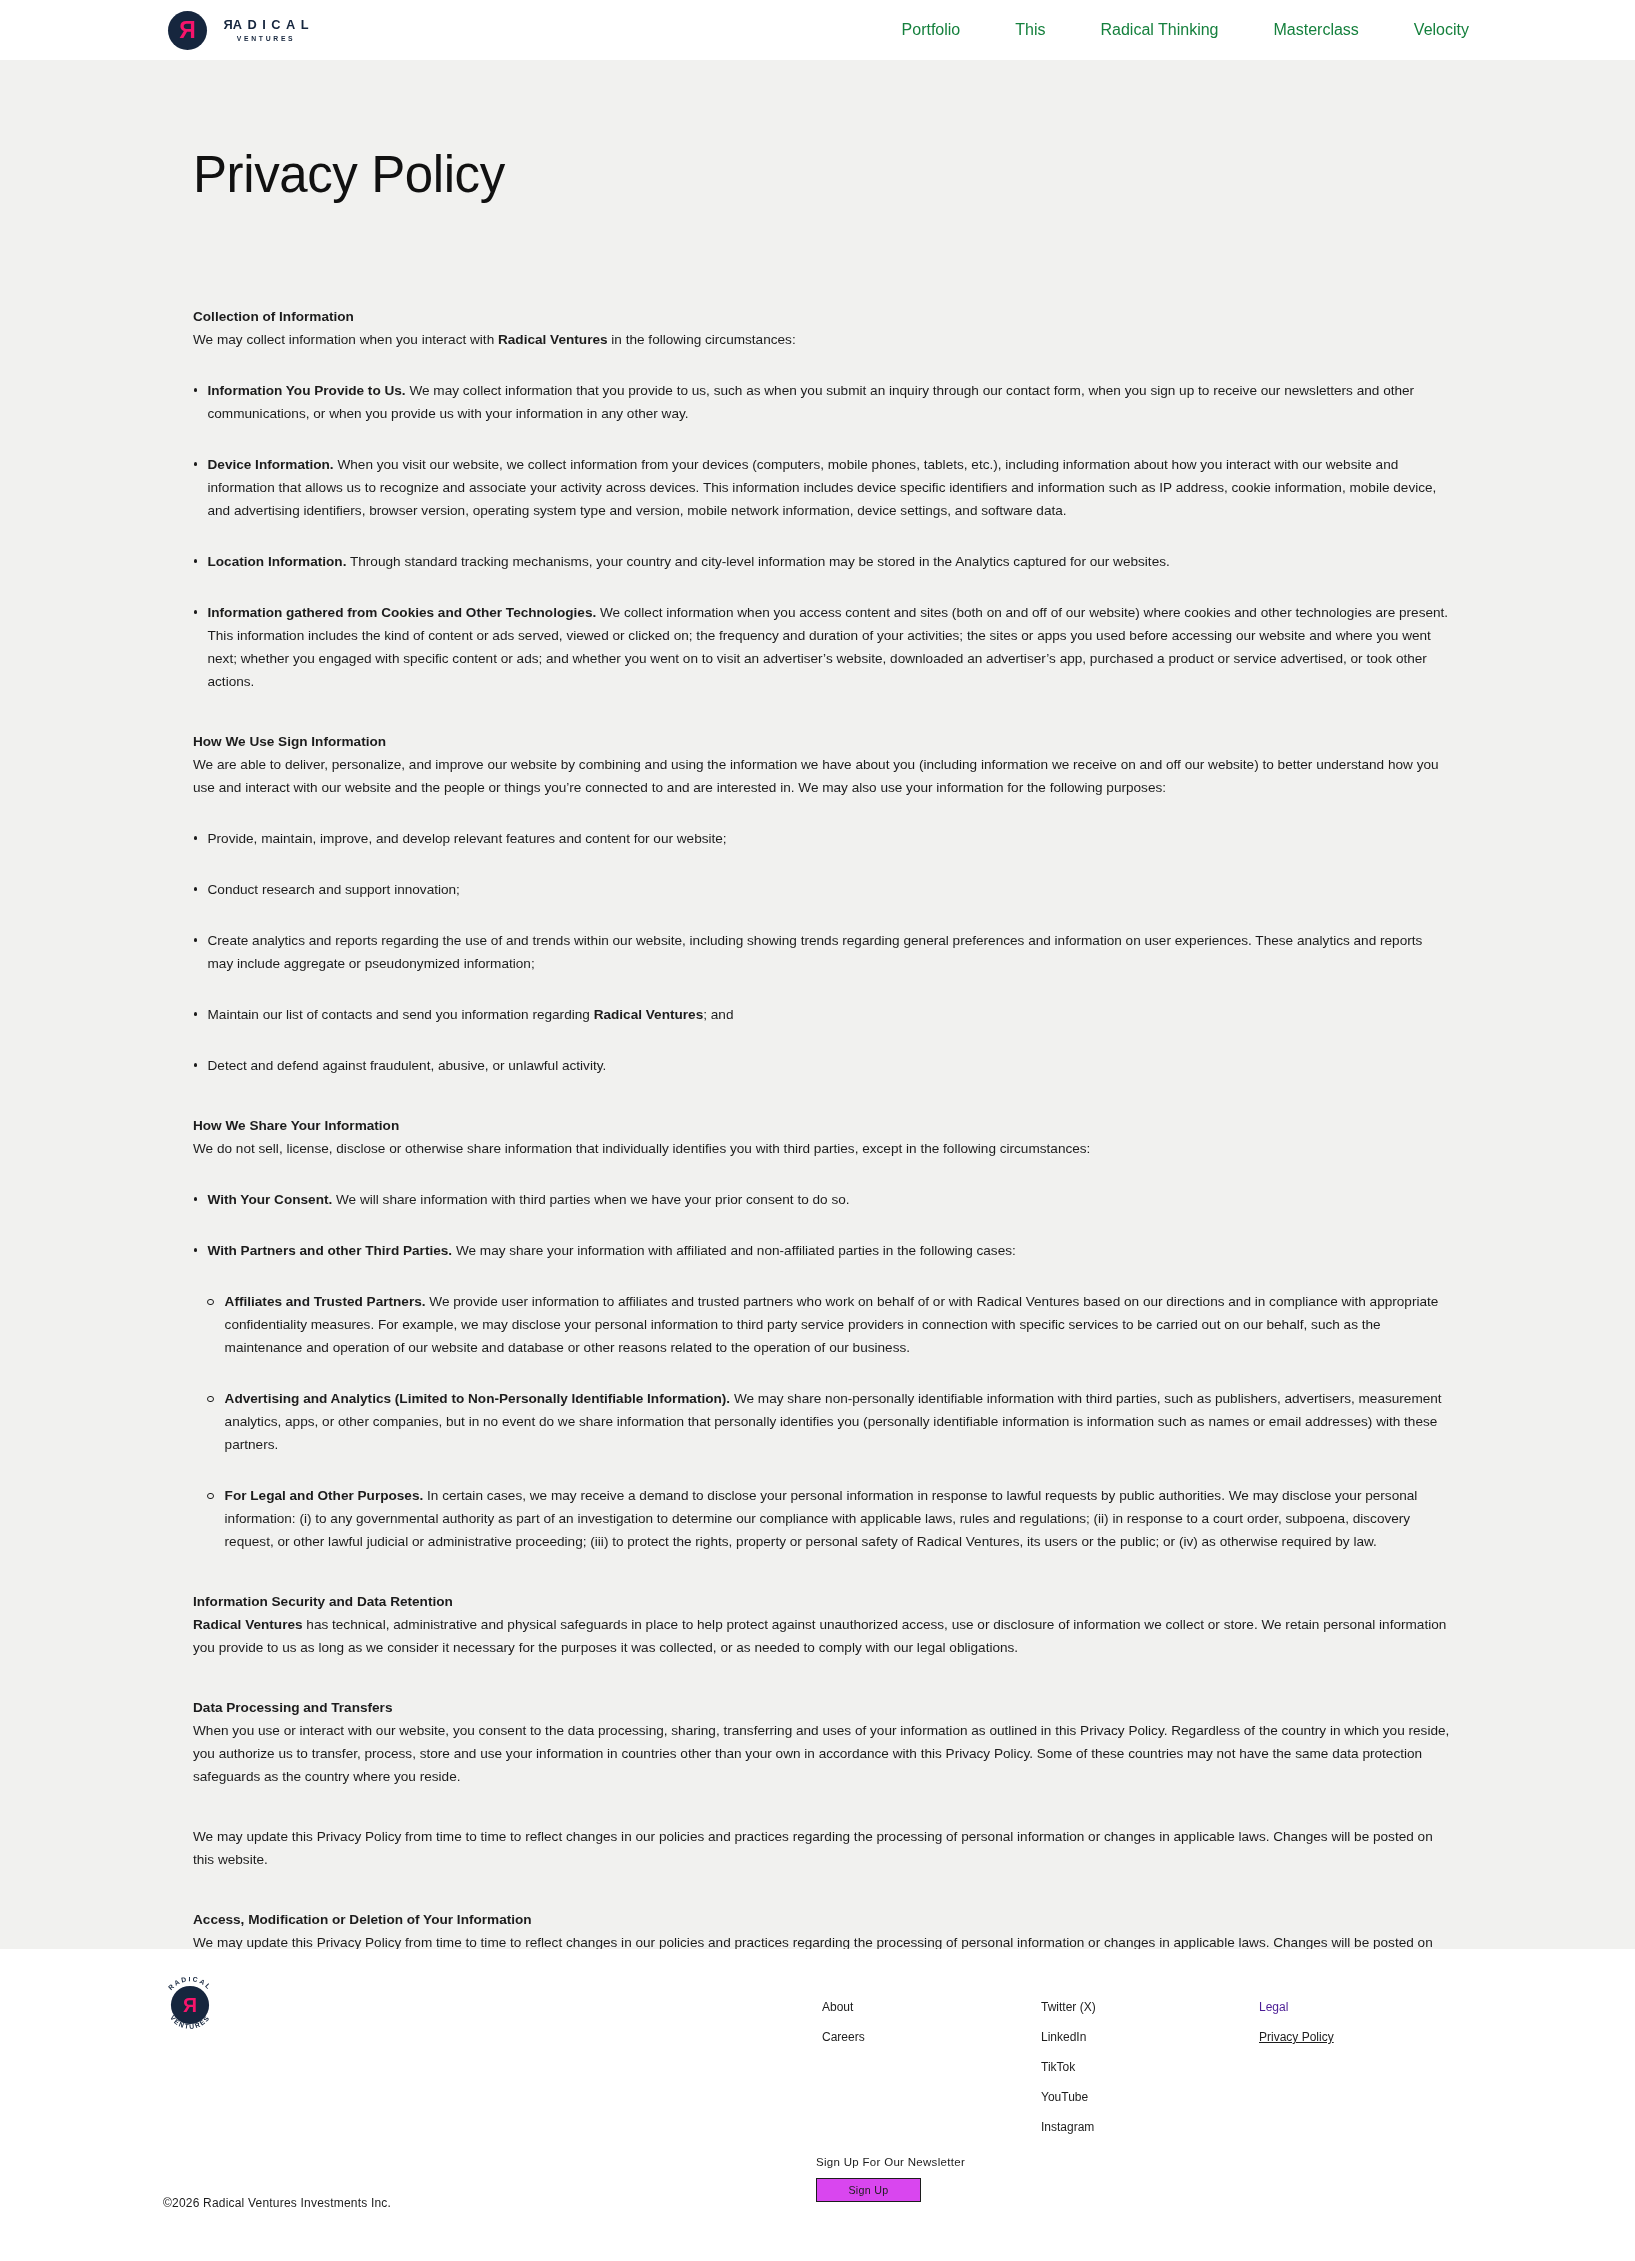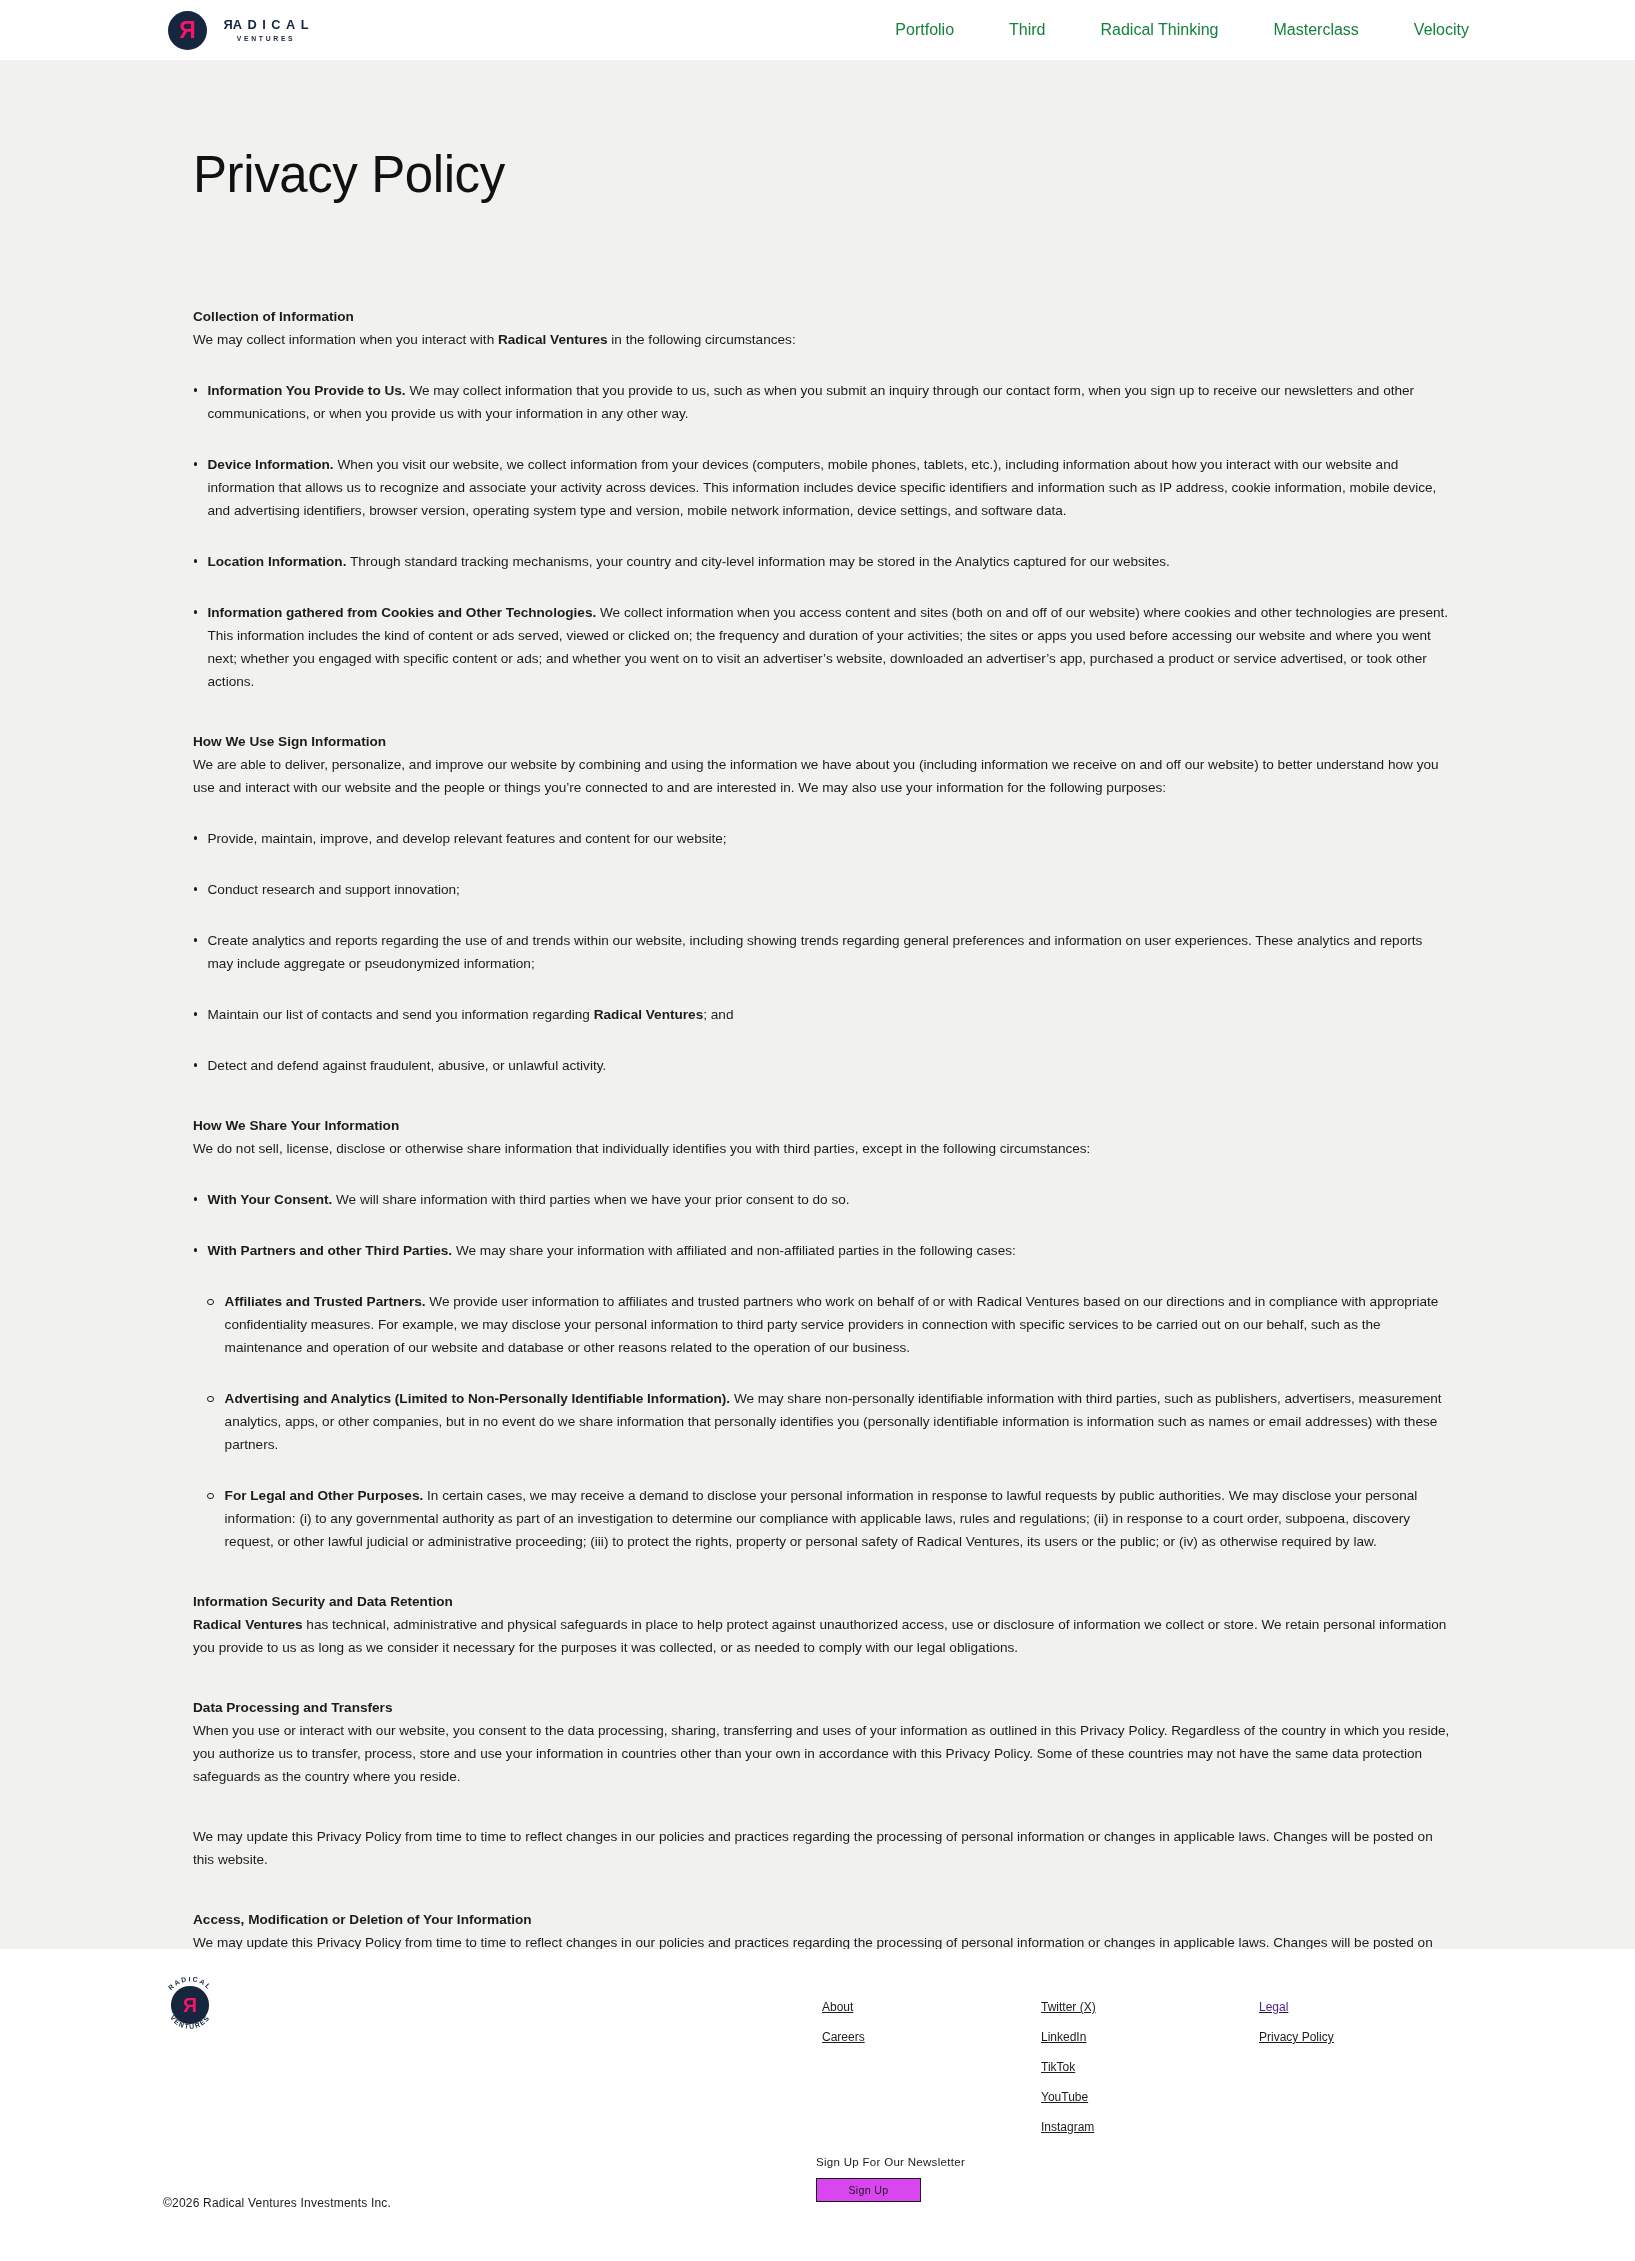--- a/index.html
+++ b/index.html
@@ -81,21 +81,21 @@
   .sub-bullets { margin-left: 13.6px; }
   .sub-bullets .bullet .marker { flex: 0 0 18px; }
   .sub-bullets .bullet .marker::before {
     width: 4.3px; height: 4.3px; background: transparent;
     border: 0.9px solid #1c1c1c; top: 8.5px;
   }
 
   
   .site-footer { position: relative; height: 313px; background: #ffffff; }
   .footer-badge { position: absolute; left: 162px; top: 28px; width: 56px; height: 56px; cursor: pointer; }
-  .footer-col { position: absolute; top: 43px; font-size: 12px; text-decoration: underline; }
+  .footer-col { position: absolute; top: 43px; font-size: 12px; }
   .footer-col .f-item { display: block; line-height: 30px; color: #1c1c1c; text-decoration: none; cursor: pointer; }
   .footer-col .f-label { display: block; line-height: 30px; color: #4c1d95; cursor: default; }
   .footer-col .f-item.underlined { text-decoration: underline; }
   .col-1 { left: 822px; }
   .col-2 { left: 1041px; }
   .col-3 { left: 1259px; }
   .newsletter { position: absolute; left: 816px; top: 207px; }
   .newsletter-label { font-size: 11.5px; letter-spacing: 0.3px; color: #1c1c1c; }
   .signup-btn {
     margin-top: 10.2px; width: 105px; height: 24px;
@@ -118,21 +118,21 @@
     <span class="logo-circle">
       <span class="r-mark">R</span>
     </span>
     <span class="wordmark">
       <span class="wordmark-main"><span class="mirror">R</span><span>ADICAL</span></span>
       <span class="wordmark-sub">VENTURES</span>
     </span>
   </div>
   <nav class="main-nav">
     <span class="nav-item">Portfolio</span>
-    <span class="nav-item">Third</span>
+    <span class="nav-item">This</span>
     <span class="nav-item">Radical Thinking</span>
     <span class="nav-item">Masterclass</span>
     <span class="nav-item">Velocity</span>
   </nav>
 </header>
 
 <main class="content-area">
   <div class="container">
     <h1 class="page-title">Privacy Policy</h1>
 

